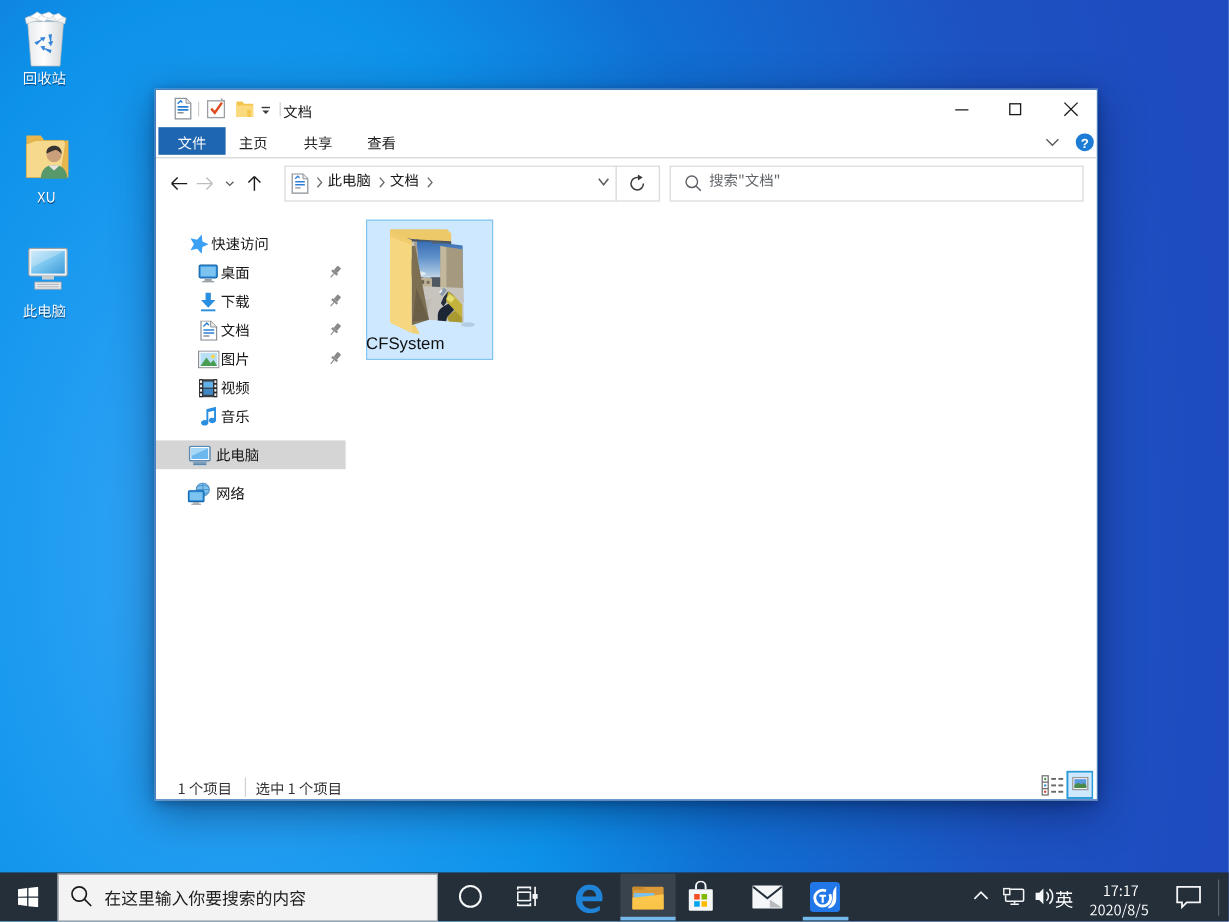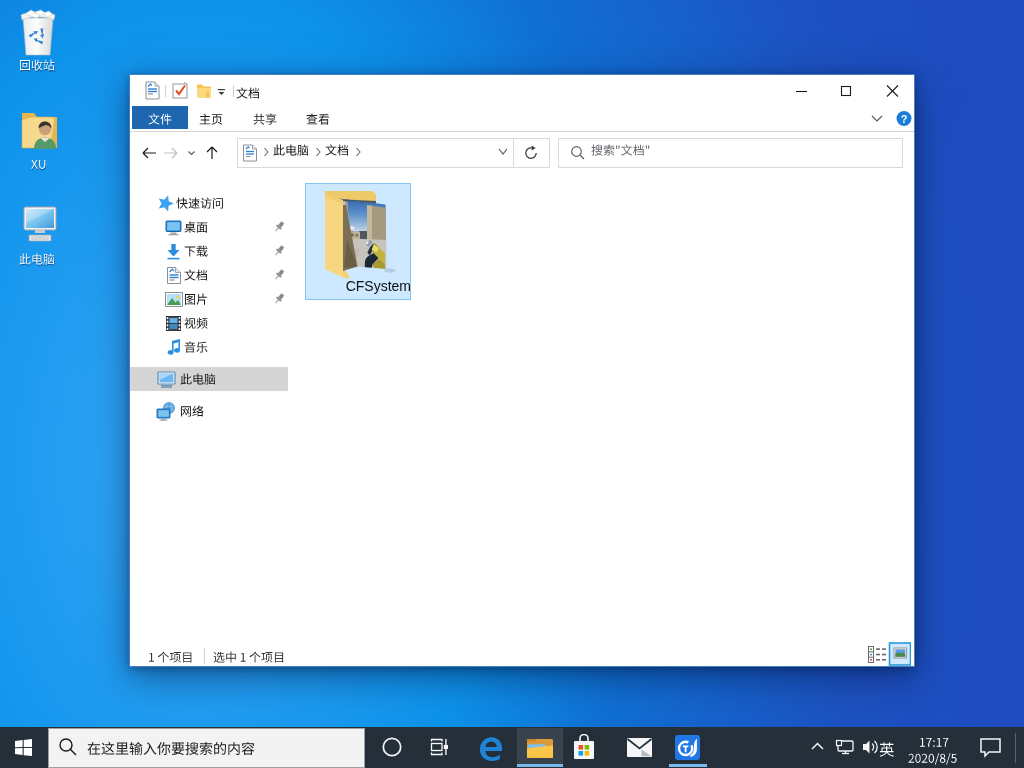--- a/index.html
+++ b/index.html
@@ -355,21 +355,21 @@
 </g>
 </g>
 <ellipse cx="74" cy="85.5" rx="5.8" ry="2" fill="#90a6ba" opacity=".4"></ellipse>
 <polygon points="27,20 30,20 41.5,81.5 27,86" fill="#7c6f52"></polygon>
 <polygon points="31,55 41.5,81.5 28,83" fill="#5f5540" opacity=".6"></polygon>
 <polygon points="27,92.5 34,93.5 30,86 27,86" fill="#f2cf72"></polygon>
 <polygon points="9,8 27,15 27,92.5 9,84" fill="#f6d67e"></polygon>
 <polygon points="9,8 27,15 27,19 9,12" fill="#eec25e" opacity=".55"></polygon>
 
 </svg>
-    <div class="abs" style="left:175px;top:203px;width:106px;text-align:right;font-size:14px;color:#111;font-family:'Liberation Sans',sans-serif">CFSystem</div>
+    <div class="abs" style="left:175px;top:203px;width:106px;text-align:left;font-size:14px;color:#111;font-family:'Liberation Sans',sans-serif">CFSystem</div>
 <svg style="position:absolute;left:18px;top:574px;overflow:visible" width="45" height="17">
       <path transform="translate(0,12.7)" fill="#333" d="M1.1 0H5.9V-0.9H4.1V-8.8H3.3C2.8 -8.5 2.2 -8.3 1.5 -8.2V-7.5H3V-0.9H1.1Z M14.9 -6.6V0.9H15.8V-6.6ZM15.4 -10.1C14.2 -8.1 12 -6.3 9.8 -5.4C10 -5.1 10.3 -4.8 10.4 -4.5C12.3 -5.4 14.1 -6.8 15.4 -8.5C17 -6.6 18.5 -5.4 20.3 -4.5C20.5 -4.8 20.7 -5.1 21 -5.3C19.1 -6.2 17.4 -7.4 15.9 -9.2L16.2 -9.7Z M28.8 -6V-3.5C28.8 -2.2 28.4 -0.7 25.2 0.2C25.4 0.4 25.6 0.7 25.7 0.9C29.1 -0.1 29.7 -1.9 29.7 -3.5V-6ZM29.6 -1.1C30.5 -0.5 31.7 0.4 32.3 0.9L32.9 0.3C32.3 -0.3 31.1 -1.1 30.2 -1.7ZM21.7 -2.2 21.9 -1.3C23 -1.6 24.5 -2.1 25.9 -2.6L25.8 -3.4L24.3 -3V-7.8H25.7V-8.7H21.9V-7.8H23.4V-2.7ZM26.4 -7.5V-1.8H27.2V-6.7H31.1V-1.9H32V-7.5H29.2C29.4 -7.9 29.6 -8.3 29.8 -8.7H32.8V-9.6H25.9V-8.7H28.7C28.6 -8.3 28.4 -7.9 28.3 -7.5Z M36.1 -5.6H42.5V-3.7H36.1ZM36.1 -6.5V-8.4H42.5V-6.5ZM36.1 -2.8H42.5V-0.8H36.1ZM35.2 -9.3V0.9H36.1V0.1H42.5V0.9H43.4V-9.3Z"></path>
     </svg>
 <div class="abs" style="left:74px;top:573px;width:1px;height:16px;background:#d0d0d0"></div>
 <svg style="position:absolute;left:83px;top:574px;overflow:visible" width="72" height="17">
       <path transform="translate(0,12.7)" fill="#333" d="M0.7 -9.2C1.4 -8.6 2.2 -7.8 2.6 -7.2L3.3 -7.7C3 -8.3 2.1 -9.1 1.4 -9.7ZM5.4 -9.7C5.1 -8.7 4.6 -7.6 3.9 -6.9C4.1 -6.8 4.5 -6.5 4.7 -6.4C5 -6.7 5.2 -7.2 5.5 -7.6H7.2V-5.9H3.8V-5.1H6C5.8 -3.5 5.3 -2.4 3.5 -1.7C3.7 -1.6 4 -1.2 4.1 -1C6.1 -1.8 6.7 -3.2 6.9 -5.1H8.1V-2.3C8.1 -1.4 8.4 -1.1 9.3 -1.1C9.4 -1.1 10.2 -1.1 10.4 -1.1C11.2 -1.1 11.4 -1.5 11.5 -3C11.3 -3.1 10.9 -3.2 10.7 -3.4C10.7 -2.1 10.6 -2 10.3 -2C10.2 -2 9.5 -2 9.4 -2C9.1 -2 9 -2 9 -2.3V-5.1H11.4V-5.9H8.1V-7.6H10.9V-8.4H8.1V-10H7.2V-8.4H5.8C6 -8.8 6.1 -9.2 6.2 -9.5ZM3 -5.5H0.7V-4.6H2.1V-1C1.6 -0.8 1.1 -0.3 0.5 0.2L1.1 1C1.8 0.2 2.5 -0.4 2.9 -0.4C3.2 -0.4 3.6 -0.1 4 0.2C4.8 0.7 5.8 0.8 7.2 0.8C8.4 0.8 10.4 0.8 11.3 0.7C11.4 0.4 11.5 -0 11.6 -0.2C10.4 -0.1 8.6 -0 7.2 -0C5.9 -0 4.9 -0.1 4.2 -0.6C3.6 -0.9 3.3 -1.2 3 -1.2Z M17.5 -10.1V-7.9H13.2V-2.2H14.1V-3H17.5V0.9H18.4V-3H21.9V-2.3H22.8V-7.9H18.4V-10.1ZM14.1 -3.9V-7.1H17.5V-3.9ZM21.9 -3.9H18.4V-7.1H21.9Z M27.7 0H32.6V-0.9H30.8V-8.8H30C29.5 -8.5 28.9 -8.3 28.1 -8.2V-7.5H29.7V-0.9H27.7Z M41.6 -6.6V0.9H42.5V-6.6ZM42.1 -10.1C40.9 -8.1 38.7 -6.3 36.5 -5.4C36.7 -5.1 37 -4.8 37.1 -4.5C39 -5.4 40.8 -6.8 42 -8.5C43.6 -6.6 45.2 -5.4 47 -4.5C47.1 -4.8 47.4 -5.1 47.7 -5.3C45.8 -6.2 44.1 -7.4 42.6 -9.2L42.9 -9.7Z M55.5 -6V-3.5C55.5 -2.2 55.1 -0.7 51.9 0.2C52.1 0.4 52.3 0.7 52.4 0.9C55.8 -0.1 56.4 -1.9 56.4 -3.5V-6ZM56.3 -1.1C57.2 -0.5 58.4 0.4 59 0.9L59.6 0.3C59 -0.3 57.8 -1.1 56.9 -1.7ZM48.4 -2.2 48.6 -1.3C49.7 -1.6 51.2 -2.1 52.6 -2.6L52.5 -3.4L51 -3V-7.8H52.4V-8.7H48.6V-7.8H50.1V-2.7ZM53 -7.5V-1.8H53.9V-6.7H57.8V-1.9H58.7V-7.5H55.9C56.1 -7.9 56.3 -8.3 56.5 -8.7H59.5V-9.6H52.6V-8.7H55.4C55.3 -8.3 55.1 -7.9 55 -7.5Z M62.8 -5.6H69.1V-3.7H62.8ZM62.8 -6.5V-8.4H69.1V-6.5ZM62.8 -2.8H69.1V-0.8H62.8ZM61.9 -9.3V0.9H62.8V0.1H69.1V0.9H70.1V-9.3Z"></path>
     </svg>
 <svg class="abs" style="left:735px;top:567px" width="46" height="25" viewBox="0 0 46 25">
 <g stroke="#6a6a6a" fill="none" stroke-width="1">
 <rect x="3.5" y="4.5" width="5" height="16"></rect>

